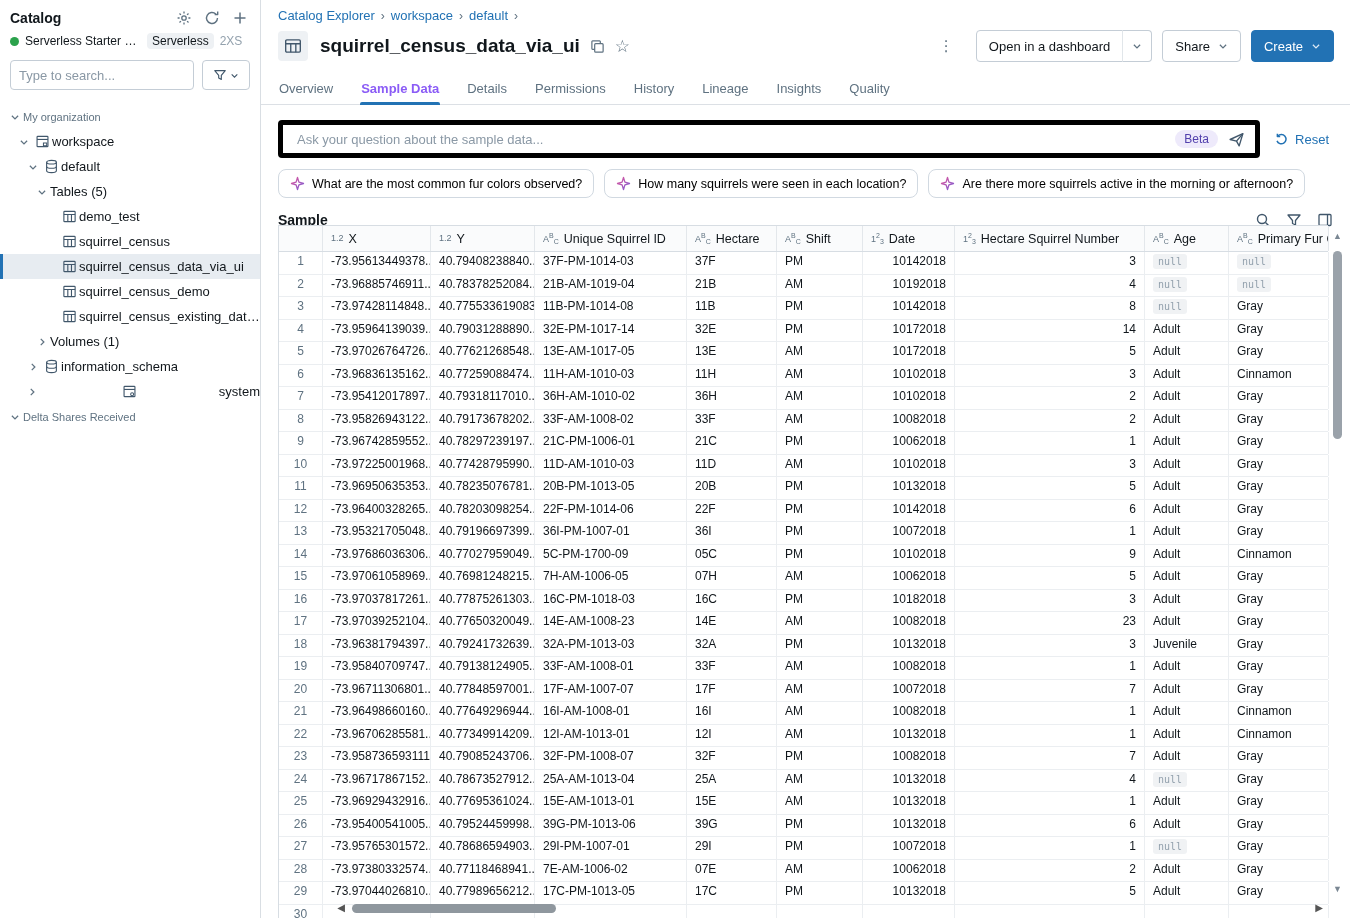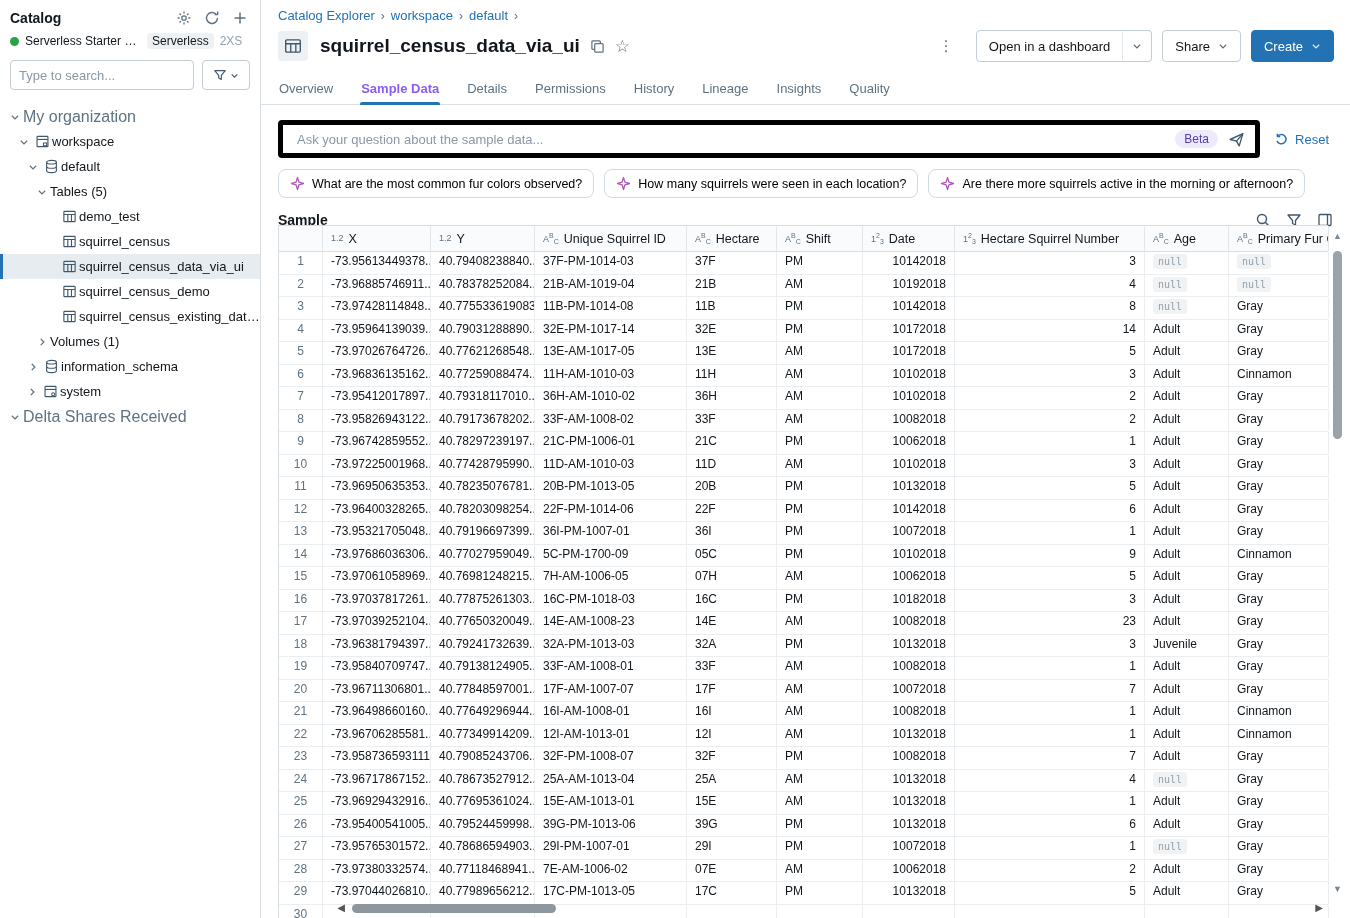--- a/index.html
+++ b/index.html
@@ -26,21 +26,21 @@
   .sb-search input { flex:1; height:30px; border:1px solid #c4cdd6; border-radius:4px; padding:0 8px; font-size:13px; font-family:inherit; color:#11171c; outline:none; min-width:0; }
   .sb-search input::placeholder { color:#8a98a5; }
   .filter-btn { width:48px; height:30px; border:1px solid #c4cdd6; border-radius:4px; background:#fff; display:flex; align-items:center; justify-content:center; gap:3px; color:#41576b; cursor:pointer; }
   .tree { padding-top:4px; }
   .tree-row { position:relative; display:flex; align-items:center; height:25px; cursor:pointer; white-space:nowrap; overflow:hidden; }
   .tree-row.selected { background:#e7ecf1; }
   .tree-row.selected::before { content:''; position:absolute; left:0; top:0; bottom:0; width:3px; background:#2272b4; }
   .tree-chev { width:16px; flex:0 0 16px; display:flex; align-items:center; justify-content:center; color:#5f7281; }
   .tree-ic { width:20px; flex:0 0 20px; display:flex; align-items:center; justify-content:center; color:#41576b; }
   .tree-label { overflow:hidden; text-overflow:ellipsis; }
-  .tree-row.muted .tree-label { color:#5f7281; font-size:16px; }
+  .tree-row.muted .tree-label { color:#5f7281; font-size:11px; }
 
   
   .main { flex:1; height:100%; overflow:hidden; position:relative; }
   .breadcrumb { padding:8px 0 0 17px; font-size:13px; color:#5f7281; }
   .breadcrumb a { color:#2272b4; text-decoration:none; cursor:pointer; }
   .bc-sep { margin:0 6px; color:#5f7281; font-size:12px; }
   .title-row { display:flex; align-items:center; padding:7px 16px 0 17px; }
   .tbl-badge { width:30px; height:30px; background:#eef1f4; border-radius:4px; display:flex; align-items:center; justify-content:center; color:#41576b; }
   .page-title { font-size:19px; font-weight:bold; margin:0 6px 0 12px; }
   .title-icons { display:flex; align-items:center; gap:10px; color:#5f7281; margin-left:4px; }
@@ -266,21 +266,21 @@
           </span>
           <span class="tree-ic">
             <svg width="15" height="15" viewBox="0 0 16 16" fill="none" stroke="currentColor" stroke-width="1.2">
               <ellipse cx="8" cy="3.4" rx="5.2" ry="1.9"></ellipse>
               <path d="M2.8 3.4v9.2c0 1 2.3 1.9 5.2 1.9s5.2-.9 5.2-1.9V3.4"></path>
               <path d="M2.8 8c0 1 2.3 1.9 5.2 1.9S13.2 9 13.2 8"></path>
             </svg>
           </span>
           <span class="tree-label">information_schema</span>
         </div>
-        <div class="tree-row" style="padding-left: 24px;">
+        <div class="tree-row" style="padding-left: 24px; justify-content: space-between;">
           <span class="tree-chev">
             <svg width="10" height="10" viewBox="0 0 16 16" fill="none" stroke="currentColor" stroke-width="2">
               <path d="M6 3l5 5-5 5"></path>
             </svg>
           </span>
           <span class="tree-ic">
             <svg width="15" height="15" viewBox="0 0 16 16" fill="none" stroke="currentColor" stroke-width="1.2">
               <path d="M3 2.5h10a.8.8 0 0 1 .8.8v9.4a.8.8 0 0 1-.8.8H3a.8.8 0 0 1-.8-.8V3.3A.8.8 0 0 1 3 2.5z"></path>
               <path d="M2.2 5.8h11.6"></path>
               <circle cx="10.8" cy="11" r="1.6" fill="#fff" stroke-width="1.1"></circle>

